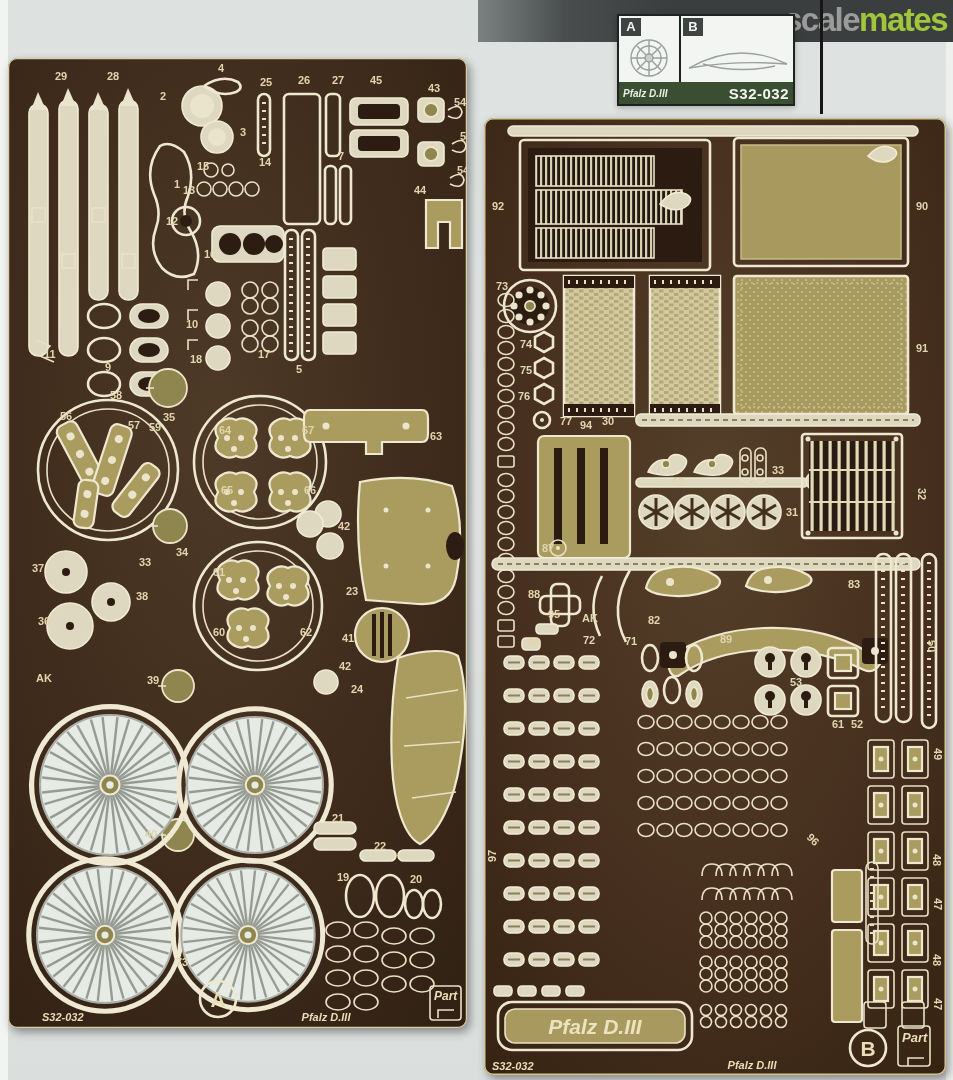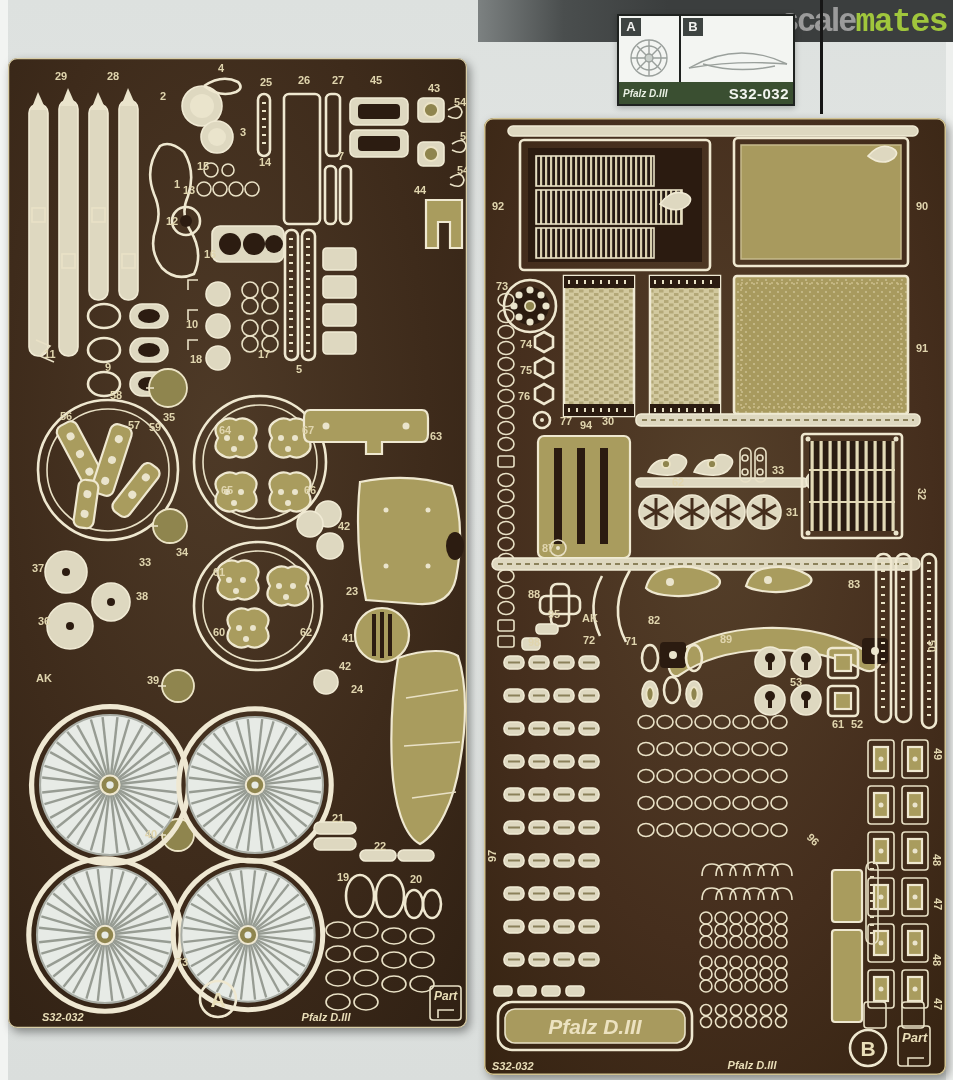--- a/index.html
+++ b/index.html
@@ -5,21 +5,21 @@
   html,body{margin:0;padding:0;background:#c9cdcb;}
   .stage{position:relative;width:953px;height:1080px;overflow:hidden;
          background:linear-gradient(180deg,#dde1df 0%,#e4e7e5 40%,#dadedc 100%);
          font-family:"Liberation Sans",sans-serif;}
   .leftstrip{position:absolute;left:0;top:0;width:8px;height:1080px;background:#f2f4f2;}
   .rightstrip{position:absolute;right:0;top:0;width:7px;height:1080px;background:#eef0ee;}
   .topbar{position:absolute;left:478px;top:0;width:475px;height:42px;
           background:linear-gradient(90deg,#7c8181 0%,#4a4e4e 18%,#3b3e3e 40%);}
   .logo{position:absolute;right:6px;top:1px;font-weight:bold;font-size:33px;letter-spacing:-1.5px;}
   .logo .g1{color:#9b9b9b;}
-  .logo .g2{color:#a0c63c;font-family:Liberation Mono, monospace;}
+  .logo .g2{color:#a0c63c;}
   .vline{position:absolute;left:820px;top:0;width:3px;height:114px;background:#161616;}
   .card{position:absolute;left:617px;top:14px;width:178px;height:92px;background:#f3f5f2;
         border:2px solid #1f2220;box-sizing:border-box;box-shadow:0 2px 6px rgba(0,0,0,.25);}
   .cardcells{position:absolute;left:0;top:0;right:0;bottom:22px;display:flex;}
   .cellA{width:60px;border-right:2px solid #1f2220;position:relative;}
   .cellB{flex:1;position:relative;}
   .chip{position:absolute;left:2px;top:2px;width:20px;height:18px;background:#3e4442;color:#f2f2f0;
         font-size:13px;font-weight:bold;text-align:center;line-height:18px;}
   .cardband{position:absolute;left:0;bottom:0;width:100%;height:22px;background:#3a4f31;
             display:flex;align-items:center;justify-content:space-between;box-sizing:border-box;padding:0 4px;}

